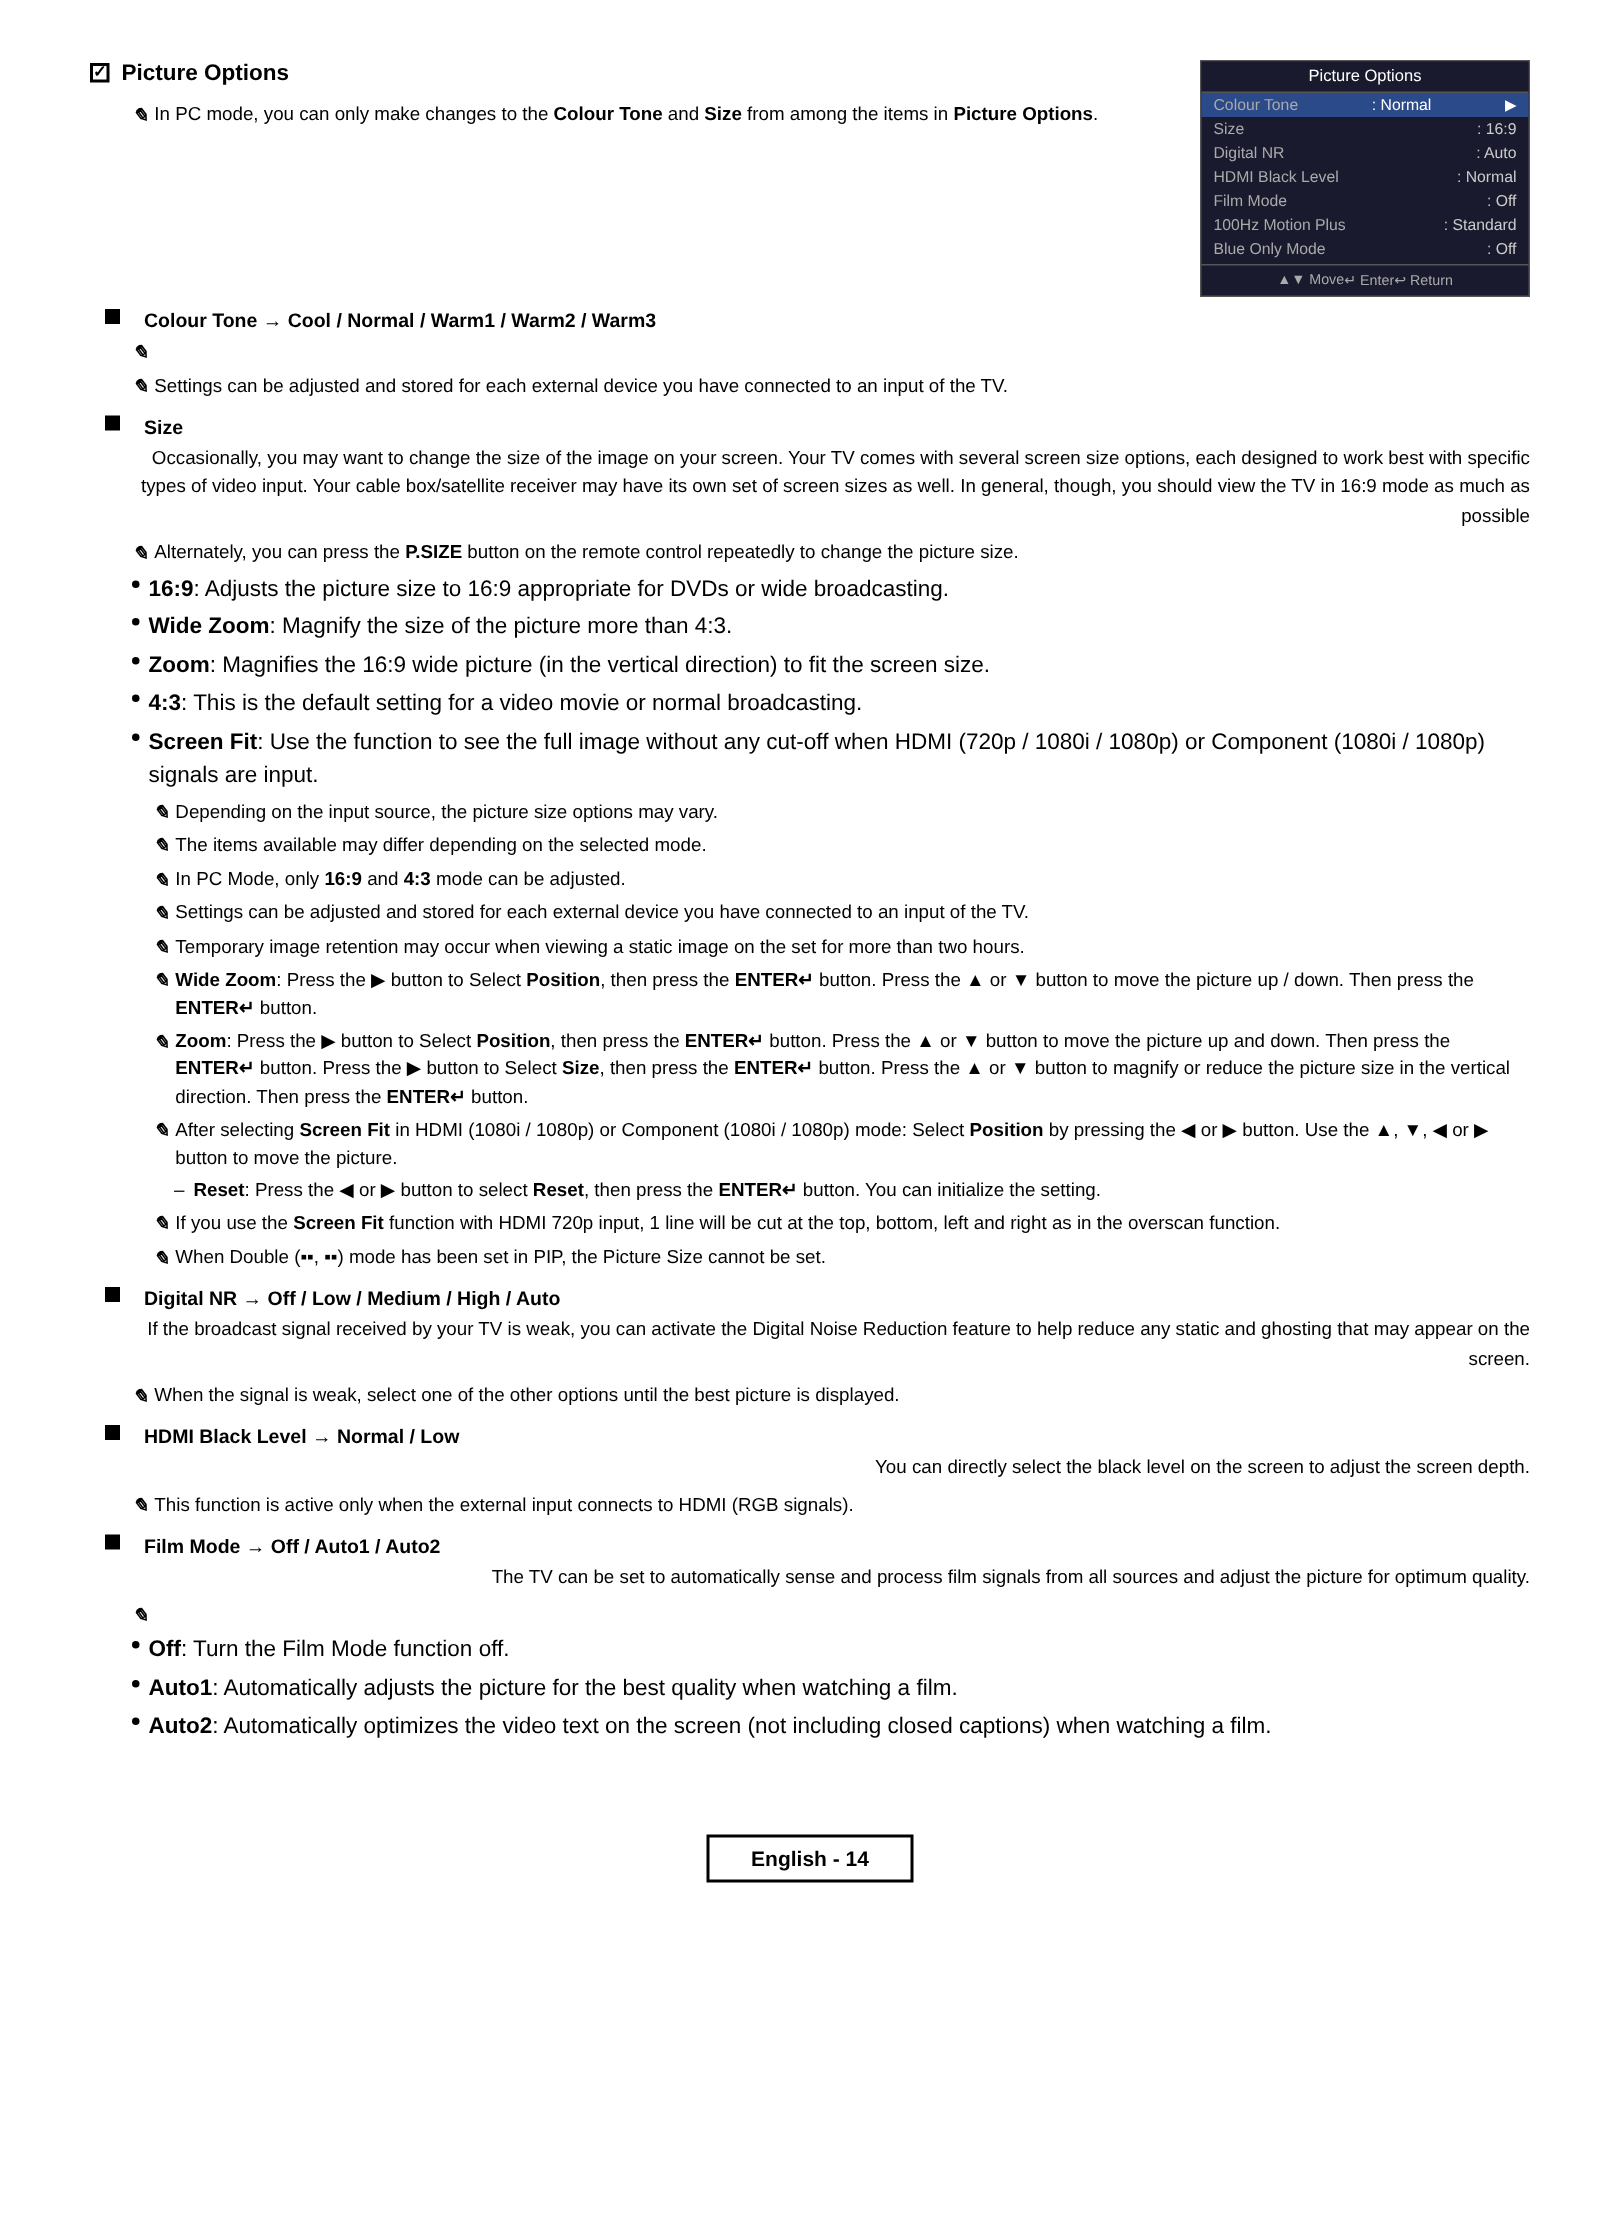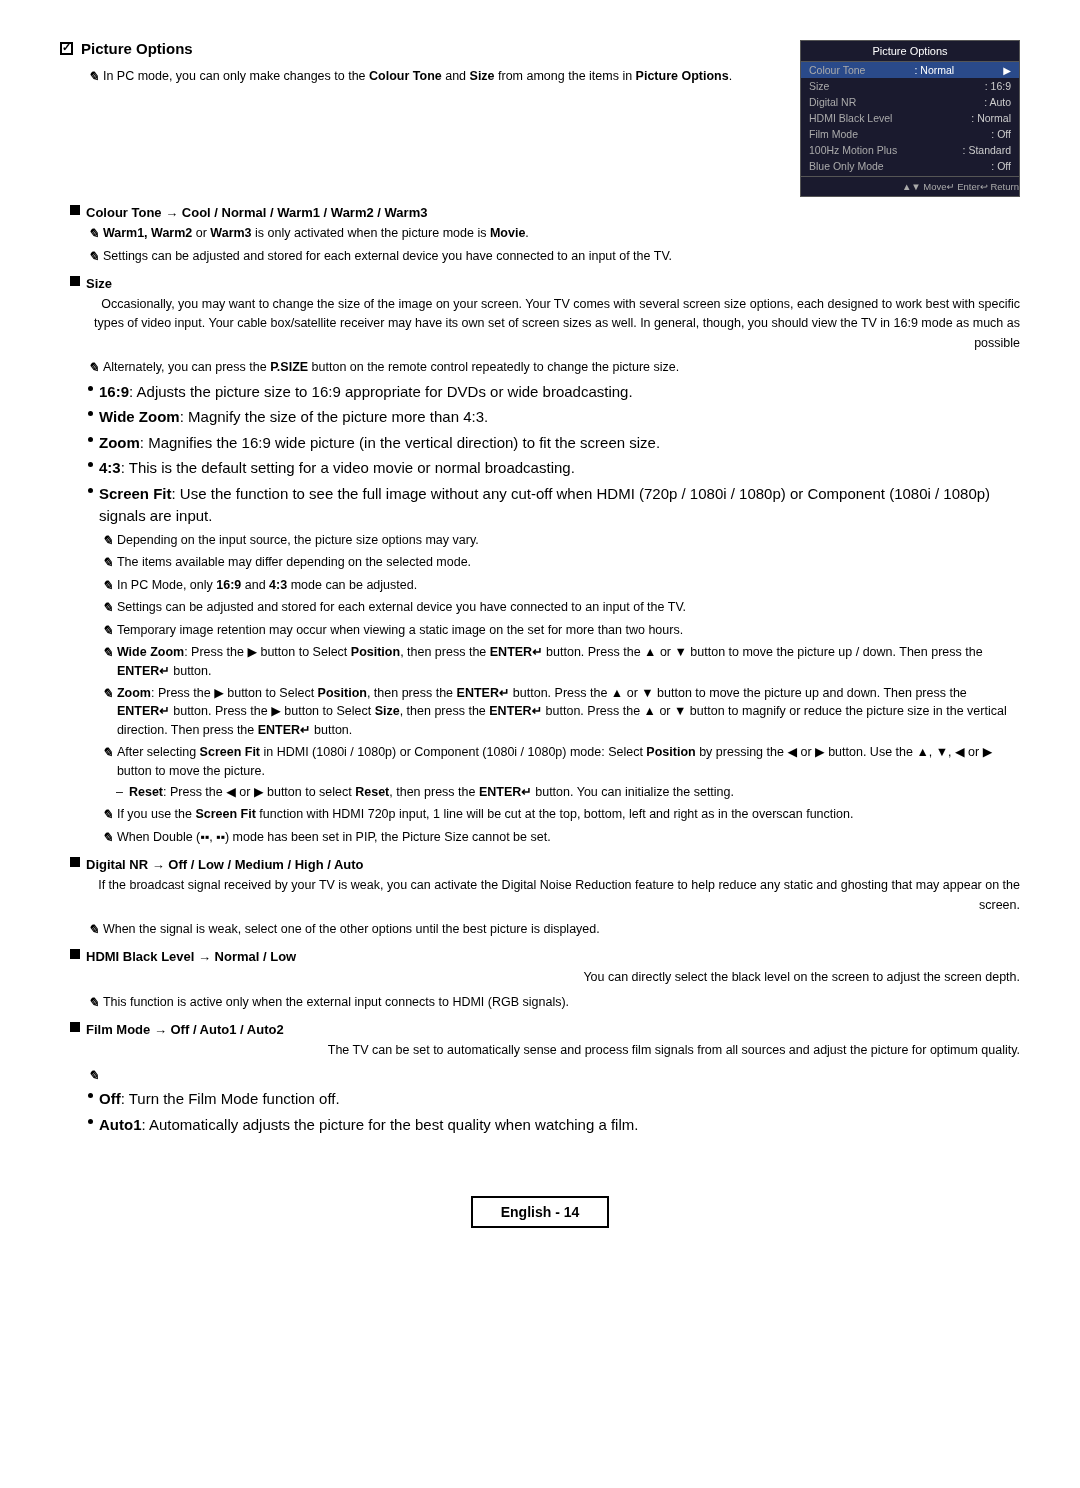--- a/index.html
+++ b/index.html
@@ -42,21 +42,21 @@
     .black-square {
       display: inline-block;
       width: 10px;
       height: 10px;
       background: #000;
       flex-shrink: 0;
     }
     .subsection {
       display: flex;
       align-items: flex-start;
-      gap: 6px;
+      gap: 16px;
       margin-bottom: 4px;
       margin-left: 10px;
     }
     .subsection-label {
       font-weight: bold;
       font-size: 13px;
     }
     .note-line {
       display: flex;
       align-items: flex-start;
@@ -154,21 +154,21 @@
       color: #ccc;
     }
     .po-row.selected {
       background: #2a4a8a;
       color: #fff;
     }
     .po-row-label { color: #aaa; }
     .po-arrow { color: #fff; font-size: 10px; }
     .po-footer {
       display: flex;
-      justify-content: flex-end;
+      justify-content: center;
       padding: 4px 0;
       font-size: 9.5px;
       color: #aaa;
       border-top: 1px solid #555;
       margin-top: 2px;
     }
     b { font-weight: bold; }
     .footer-bar {
       margin-top: 60px;
       display: flex;
@@ -238,21 +238,20 @@
     </div>
   </div>
 
   <div class="section-gap">
     <div class="subsection">
       <span class="black-square"></span>
       <span class="subsection-label"><b>Colour Tone → Cool / Normal / Warm1 / Warm2 / Warm3</b></span>
     </div>
     <div class="note-line">
       <span class="note-symbol">✎</span>
-      <span><b>Warm1, Warm2</b> or <b>Warm3</b> is only activated when the picture mode is <b>Movie</b>.</span>
     </div>
     <div class="note-line">
       <span class="note-symbol">✎</span>
       <span>Settings can be adjusted and stored for each external device you have connected to an input of the TV.</span>
     </div>
   </div>
 
   <div class="section-gap">
     <div class="subsection">
       <span class="black-square"></span>
@@ -374,20 +373,24 @@
       <span class="note-symbol">✎</span>
     </div>
     <div class="bullet-line">
       <span class="bullet-dot"></span>
       <span><b>Off</b>: Turn the Film Mode function off.</span>
     </div>
     <div class="bullet-line">
       <span class="bullet-dot"></span>
       <span><b>Auto1</b>: Automatically adjusts the picture for the best quality when watching a film.</span>
     </div>
+    <div class="bullet-line">
+      <span class="bullet-dot"></span>
+      <span><b>Auto2</b>: Automatically optimizes the video text on the screen (not including closed captions) when watching a film.</span>
+    </div>
   </div>
 
   <div class="footer-bar">
     <div class="footer-box">
       <span>English - 14</span>
     </div>
   </div>
 
 </div>
 

